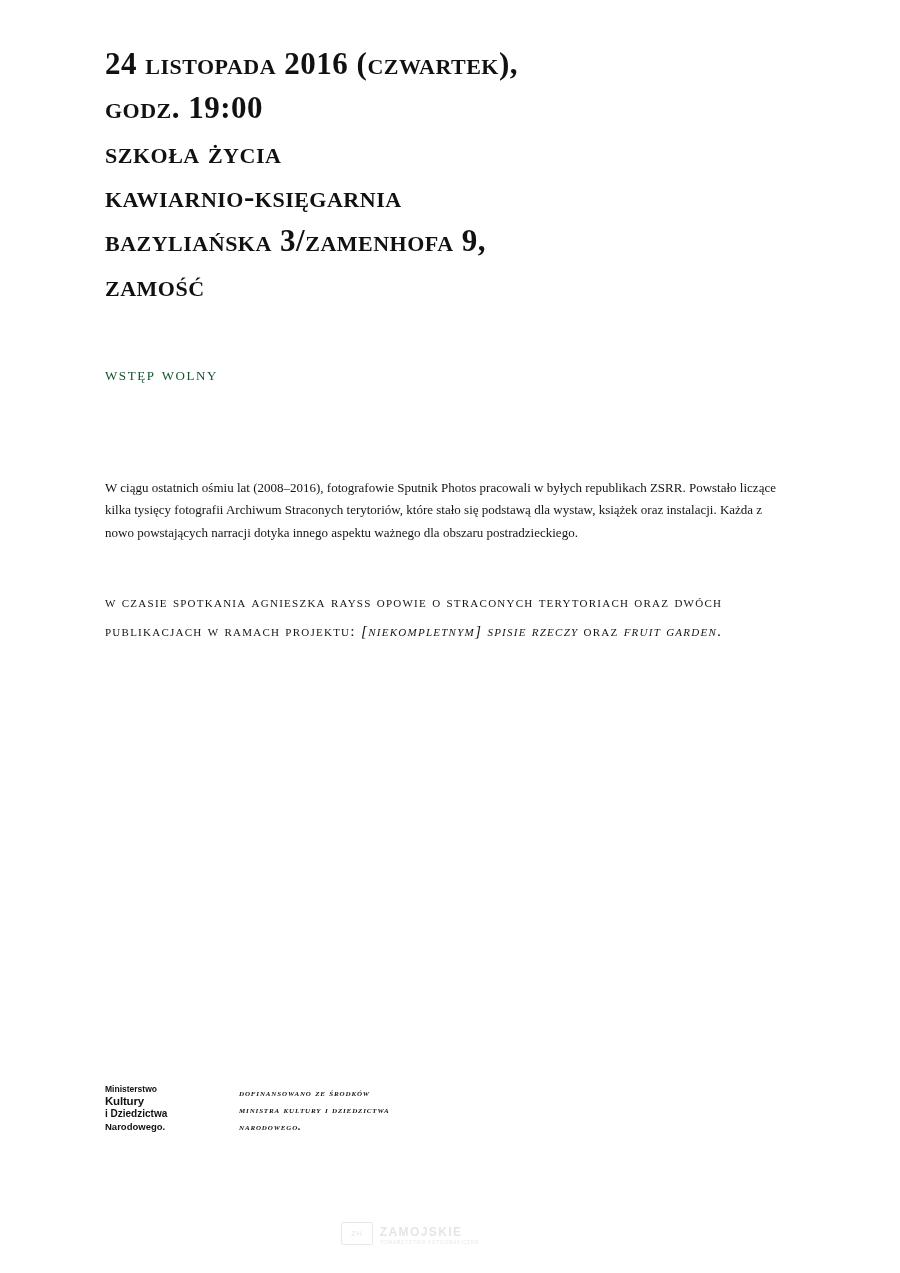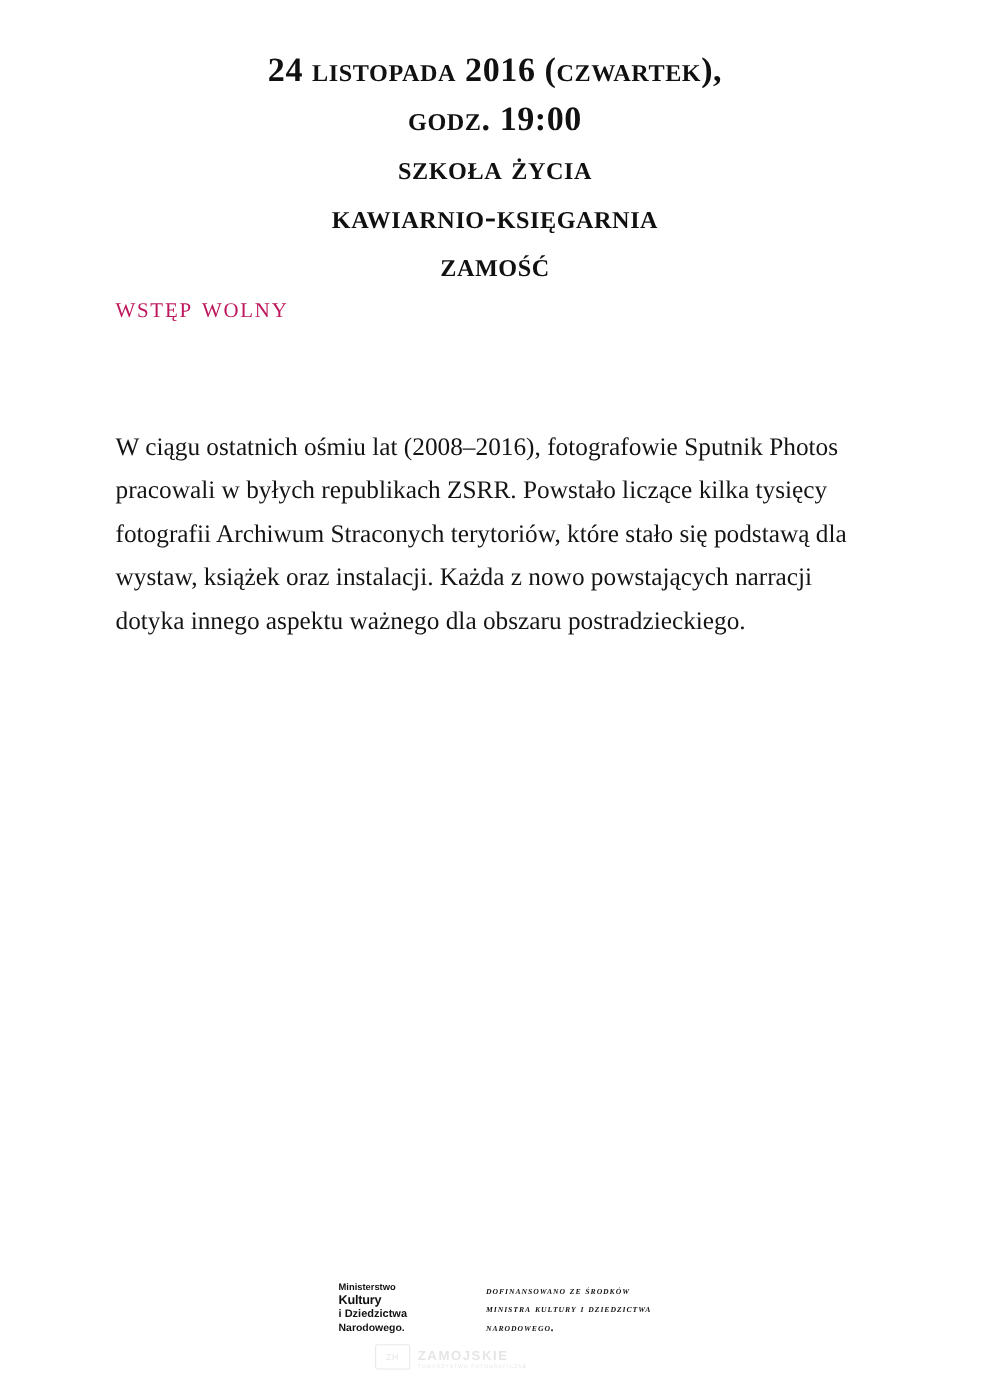--- a/index.html
+++ b/index.html
@@ -36,43 +36,43 @@
     font-weight: 700;
     font-size: 31px;
     line-height: 1.43;
     letter-spacing: 0.5px;
     color: #111;
     margin: 0;
   }
   .headline .ln {
     display: block;
     white-space: nowrap;
-    text-align: center;
   }
   .smallcaps {
     font-variant: small-caps;
     text-transform: lowercase;
   }
 
   
   .freeentry {
+    margin-top: 56px;
     font-family: "Liberation Serif", serif;
     font-weight: 400;
-    font-size: 27px;
+    font-size: 18px;
     letter-spacing: 1.6px;
     font-variant: small-caps;
     text-transform: lowercase;
-    color: #be185d;
+    color: #14532d;
   }
 
   
   .body-para {
     margin-top: 92px;
     font-family: "Liberation Serif", serif;
-    font-size: 23px;
+    font-size: 13px;
     line-height: 1.72;
     color: #141414;
     width: 680px;
   }
 
   
   .note {
     margin-top: 44px;
     font-family: "Liberation Serif", serif;
     font-size: 15.5px;
@@ -84,25 +84,24 @@
     width: 660px;
   }
   .note .ital {
     font-style: italic;
   }
 
   
   .footer {
     position: absolute;
     left: 105px;
-    top: 1165px;
+    top: 1084px;
     width: 690px;
     display: flex;
     align-items: flex-start;
-    justify-content: center;
   }
   .ministry-logo {
     width: 92px;
     flex: 0 0 92px;
     font-family: "Liberation Sans", sans-serif;
     color: #111;
     line-height: 1.22;
   }
   .ministry-logo .l1 {
     font-size: 8.5px;
@@ -180,27 +179,33 @@
 
 <div class="page">
 
   <div class="content">
 
     <h1 class="headline">
       <span class="ln smallcaps">24 listopada 2016 (czwartek),</span>
       <span class="ln smallcaps">godz. 19:00</span>
       <span class="ln smallcaps">Szkoła Życia</span>
       <span class="ln smallcaps">Kawiarnio-Księgarnia</span>
+      <span class="ln smallcaps">Bazyliańska 3/Zamenhofa 9,</span>
       <span class="ln smallcaps">Zamość</span>
     </h1>
 
     <div class="freeentry">Wstęp wolny</div>
 
     <p class="body-para">W ciągu ostatnich ośmiu lat (2008–2016), fotografowie Sputnik Photos pracowali w byłych republikach ZSRR. Powstało liczące kilka tysięcy fotografii Archiwum Straconych terytoriów, które stało się podstawą dla wystaw, książek oraz instalacji. Każda z nowo powstających narracji dotyka innego aspektu ważnego dla obszaru postradzieckiego.</p>
 
+    <div class="note">
+      <span>W czasie spotkania Agnieszka Rayss opowie o straconych</span>
+      <span>terytoriach oraz dwóch publikacjach w ramach projektu:</span>
+      <span class="ital">[Niekompletnym] spisie rzeczy</span><span> oraz </span><span class="ital">Fruit Garden</span><span>.</span>
+    </div>
 
   </div>
 
   <div class="footer">
     <div class="ministry-logo">
       <div class="l1">Ministerstwo</div>
       <div class="l2">Kultury</div>
       <div class="l3">i Dziedzictwa</div>
       <div class="l4">Narodowego.</div>
     </div>

